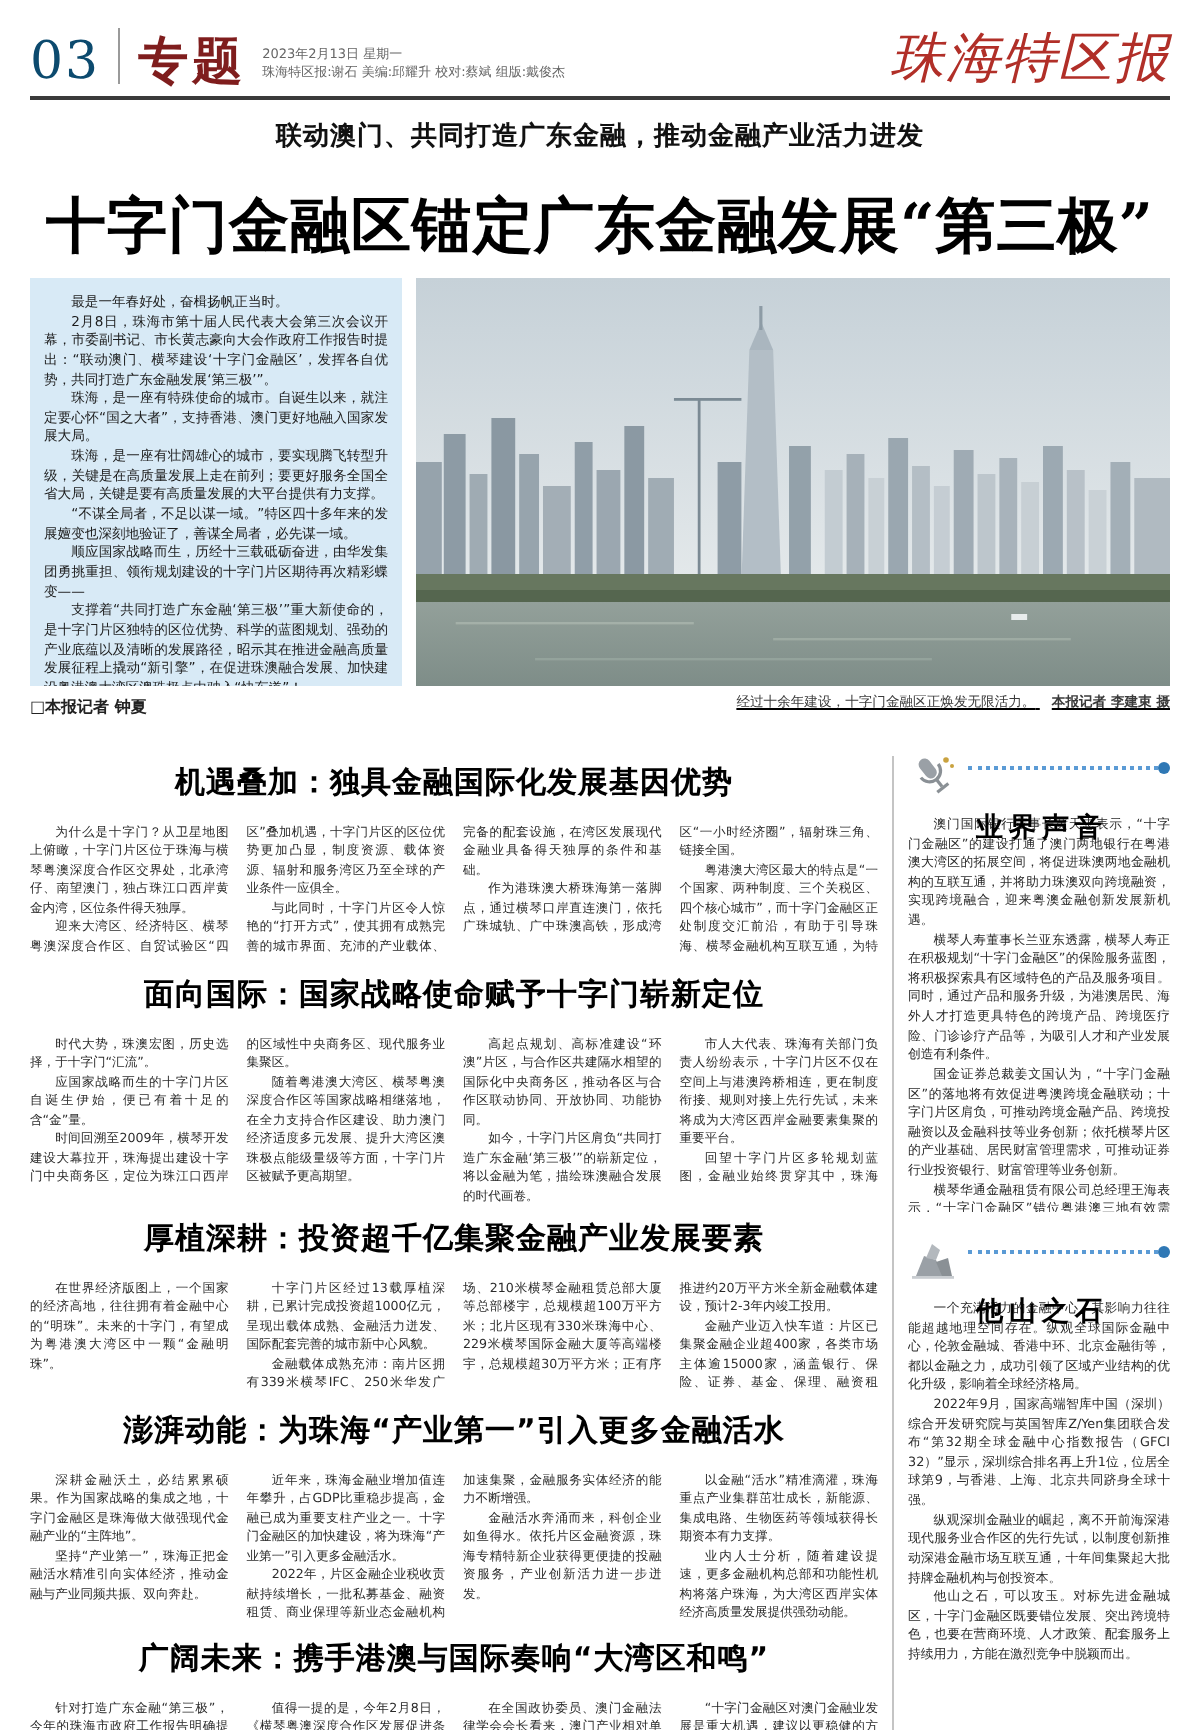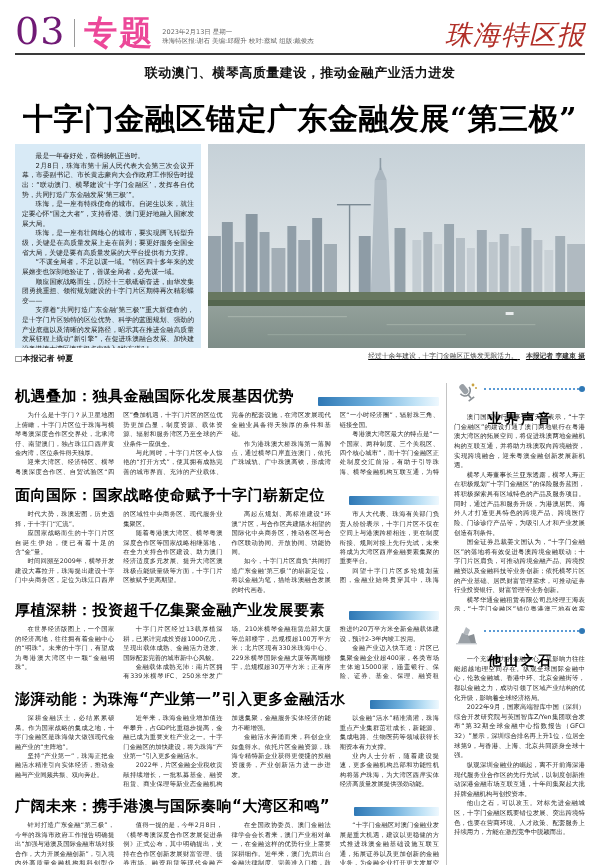--- a/index.html
+++ b/index.html
@@ -2,24 +2,24 @@
 <html><head>
 <meta charset="utf-8">
 <style>
   * { margin:0; padding:0; box-sizing:border-box; }
   html,body { width:600px; height:865px; background:#ffffff; overflow:hidden;
               font-family:"DejaVu Sans","Liberation Sans",sans-serif; }
   .page { width:600px; height:865px; padding:14px 15px 6px; background:#fff; }
 
   
   .hdr { display:flex; align-items:flex-end; border-bottom:2px solid #3a3a3a; padding-bottom:5px; }
-  .page-num { font-family:"DejaVu Serif","Liberation Serif",serif; font-size:38px; line-height:0.9;
-              color:#701a75; letter-spacing:1px; }
+  .page-num { font-family:"DejaVu Serif","Liberation Serif",serif; font-size:26px; line-height:0.9;
+              color:#0c4a6e; letter-spacing:1px; }
   .hdr-div { width:1px; height:28px; background:#9a9a9a; margin:0 9px 1px 9px; }
-  .sec-name { font-size:33px; font-weight:bold; color:#ec4899; line-height:0.95; letter-spacing:2px; }
+  .sec-name { font-size:25px; font-weight:bold; color:#7f1d1d; line-height:0.95; letter-spacing:2px; }
   .hdr-meta { margin:0 0 1px 8px; font-size:6.5px; color:#666; line-height:1.5; }
   .masthead { margin-left:auto; font-family:"DejaVu Serif","Liberation Serif",serif;
               font-style:italic; font-weight:normal; font-size:27px; color:#b12f28; line-height:1;
               letter-spacing:1px; }
 
   
   .kicker { text-align:center; font-size:13px; font-weight:bold; color:#111; margin-top:9px; letter-spacing:0.5px; }
   .big-title { text-align:center; font-family:"DejaVu Serif","Liberation Serif",serif;
                font-size:30px; font-weight:900; color:#000; margin-top:20px; line-height:1.1;
                letter-spacing:0.5px; white-space:nowrap; }
@@ -35,21 +35,21 @@
   .photo { width:100%; height:204px; display:block; background:#cfd8dd; }
   .caption-row { text-align:right; font-size:6.8px; color:#3a3a3a; margin-top:4px; line-height:1.4; }
   .caption-row .credit { font-weight:bold; margin-left:6px; }
 
   
   .mainrow { display:flex; margin-top:5px; }
   .main { width:424px; }
   .vdiv { width:1px; background:#c4c4c4; margin:2px 7px 0 7px; }
   .sidebar { flex:1; display:flex; flex-direction:column; }
 
-  .sec-head { display:flex; align-items:flex-end; gap:24px; margin:6px 0 4px 0; }
+  .sec-head { display:flex; align-items:center; gap:7px; margin:6px 0 4px 0;flex-direction:column; }
   .sec-title { font-size:15px; font-weight:800; color:#000; letter-spacing:0.5px; white-space:nowrap;
                font-family:"DejaVu Sans","Liberation Sans",sans-serif; }
   .sec-bar { flex:1; height:9px; border-radius:1px;
              background:linear-gradient(90deg,#2f78b5 0%,#6fb0dd 45%,#bfe2f6 80%,#eef8fe 100%); }
   .sec-body { columns:4; column-gap:9px; overflow:hidden; font-size:6.3px; line-height:1.5;
               color:#2b2b2b; text-align:justify; }
   .sec-body p { text-indent:2em; margin:0; }
 
   
   .sbox { position:relative; }
@@ -74,21 +74,21 @@
     <div class="page-num">03</div>
     <div class="hdr-div"></div>
     <div class="sec-name">专题</div>
     <div class="hdr-meta">
       <div>2023年2月13日 星期一</div>
       <div>珠海特区报:谢石 美编:邱耀升 校对:蔡斌 组版:戴俊杰</div>
     </div>
     <div class="masthead">珠海特区报</div>
   </div>
 
-  <div class="kicker">联动澳门、横琴高质量建设，推动金融产业活力进发</div>
+  <div class="kicker">联动澳门、共同打造广东金融，推动金融产业活力进发</div>
   <h1 class="big-title">十字门金融区锚定广东金融发展“第三极”</h1>
 
   <div class="toprow">
     <div class="leftcol">
       <aside class="introbox">
           <p>最是一年春好处，奋楫扬帆正当时。</p>
           <p>2月8日，珠海市第十届人民代表大会第三次会议开幕，市委副书记、市长黄志豪向大会作政府工作报告时提出：“联动澳门、横琴建设‘十字门金融区’，发挥各自优势，共同打造广东金融发展‘第三极’”。</p>
           <p>珠海，是一座有特殊使命的城市。自诞生以来，就注定要心怀“国之大者”，支持香港、澳门更好地融入国家发展大局。</p>
           <p>珠海，是一座有壮阔雄心的城市，要实现腾飞转型升级，关键是在高质量发展上走在前列；要更好服务全国全省大局，关键是要有高质量发展的大平台提供有力支撑。</p>
           <p>“不谋全局者，不足以谋一域。”特区四十多年来的发展嬗变也深刻地验证了，善谋全局者，必先谋一域。</p>

